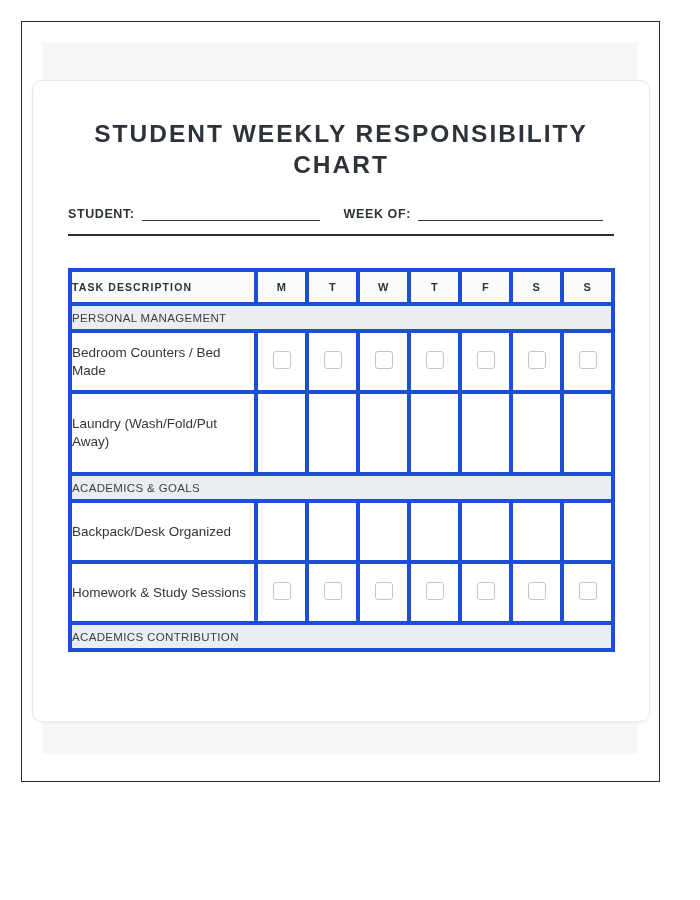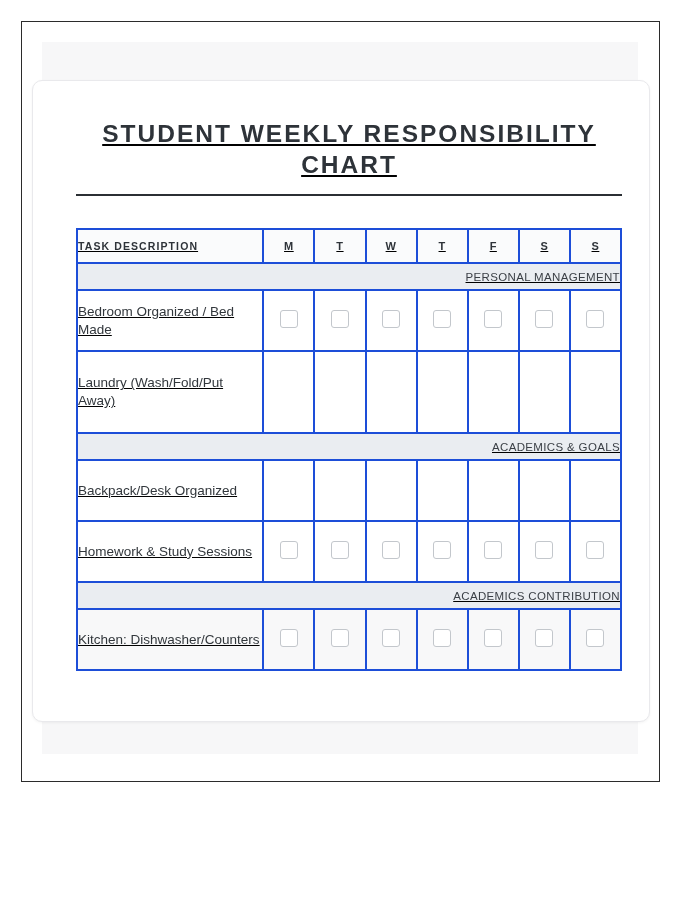--- a/index.html
+++ b/index.html
@@ -44,25 +44,24 @@
     background: #ffffff;
     border: 1px solid #e9e9ec;
     border-radius: 10px;
     box-shadow: 0 1px 3px rgba(0,0,0,0.05);
     z-index: 2;
   }
 
   
   #doc-content {
     position: absolute;
-    left: 40px; top: 80px;
+    left: 32px; top: 80px;
     width: 618px;
     z-index: 3;
     padding: 0;
-    text-decoration: underline;
   }
 
   .doc-inner { padding: 0 36px; }
 
   
   #doc-title {
     margin: 38px 0 0 0;
     text-align: center;
     font-size: 24.5px;
     font-weight: bold;
@@ -106,21 +105,21 @@
     width: 100%;
     border-collapse: collapse;
     table-layout: fixed;
     font-size: 13px;
     color: #32373c;
   }
   #task-table col.c-task { width: 186px; }
   #task-table col.c-day  { width: 51px; }
 
   #task-table th, #task-table td {
-    border: 2px solid #1d4ed8;
+    border: 4px solid #1d4ed8;
     padding: 0;
   }
 
   thead th {
     background: #fafbfc;
     height: 34px;
     font-size: 10.5px;
     font-weight: bold;
     letter-spacing: 1.1px;
     color: #2e3339;
@@ -130,21 +129,20 @@
 
   tr.section-row td {
     background: #eaedf1;
     height: 27px;
     padding: 0 0 0 17px;
     font-size: 11.5px;
     letter-spacing: 0.35px;
     color: #3a3f45;
     border-left: 1px solid #e4e6e9;
     border-right: 1px solid #e4e6e9;
-    text-align: right;
   }
 
   tr.task-row td.task-cell {
     padding: 13px 12px 13px 17px;
     font-size: 13.5px;
     line-height: 1.32;
     color: #32373c;
     vertical-align: middle;
   }
   tr.task-row td.day-cell {
@@ -171,20 +169,31 @@
 
   <div id="backdrop-band"></div>
 
   <div id="doc-card"></div>
 
   <div id="doc-content">
     <div class="doc-inner">
 
       <div id="doc-title">STUDENT WEEKLY RESPONSIBILITY CHART</div>
 
+      <div id="meta-row">
+        <div class="meta-field">
+          <span class="meta-label">STUDENT:</span>
+          <span class="meta-blank" id="student-blank"></span>
+        </div>
+        <div id="meta-spacer"></div>
+        <div class="meta-field">
+          <span class="meta-label">WEEK OF:</span>
+          <span class="meta-blank" id="weekof-blank"></span>
+        </div>
+      </div>
 
       <div id="meta-rule"></div>
 
       <table id="task-table">
         <colgroup id="table-colgroup">
           <col class="c-task">
         <col class="c-day">
             <col class="c-day">
             <col class="c-day">
             <col class="c-day">
@@ -202,21 +211,21 @@
               <th class="th-day">F</th>
               <th class="th-day">S</th>
               <th class="th-day">S</th>
             </tr>
         </thead>
         <tbody id="table-body">
             <tr class="section-row">
               <td colspan="8">PERSONAL MANAGEMENT</td>
             </tr>
             <tr class="task-row row-h2">
-              <td class="task-cell">Bedroom Organized / Bed Made</td>
+              <td class="task-cell">Bedroom Counters / Bed Made</td>
               <td class="day-cell"><span class="checkbox"></span></td>
               <td class="day-cell"><span class="checkbox"></span></td>
               <td class="day-cell"><span class="checkbox"></span></td>
               <td class="day-cell"><span class="checkbox"></span></td>
               <td class="day-cell"><span class="checkbox"></span></td>
               <td class="day-cell"><span class="checkbox"></span></td>
               <td class="day-cell"><span class="checkbox"></span></td>
             </tr>
             <tr class="task-row row-h3">
               <td class="task-cell">Laundry (Wash/Fold/Put Away)</td>
@@ -247,30 +256,20 @@
               <td class="day-cell"><span class="checkbox"></span></td>
               <td class="day-cell"><span class="checkbox"></span></td>
               <td class="day-cell"><span class="checkbox"></span></td>
               <td class="day-cell"><span class="checkbox"></span></td>
               <td class="day-cell"><span class="checkbox"></span></td>
               <td class="day-cell"><span class="checkbox"></span></td>
             </tr>
             <tr class="section-row">
               <td colspan="8">ACADEMICS CONTRIBUTION</td>
             </tr>
-            <tr class="task-row row-h2 hl-row">
-              <td class="task-cell">Kitchen: Dishwasher/Counters</td>
-              <td class="day-cell"><span class="checkbox"></span></td>
-              <td class="day-cell"><span class="checkbox"></span></td>
-              <td class="day-cell"><span class="checkbox"></span></td>
-              <td class="day-cell"><span class="checkbox"></span></td>
-              <td class="day-cell"><span class="checkbox"></span></td>
-              <td class="day-cell"><span class="checkbox"></span></td>
-              <td class="day-cell"><span class="checkbox"></span></td>
-            </tr>
           </tbody>
       </table>
 
     </div>
   </div>
 
   <div id="outer-frame"></div>
 
 </div>
 

